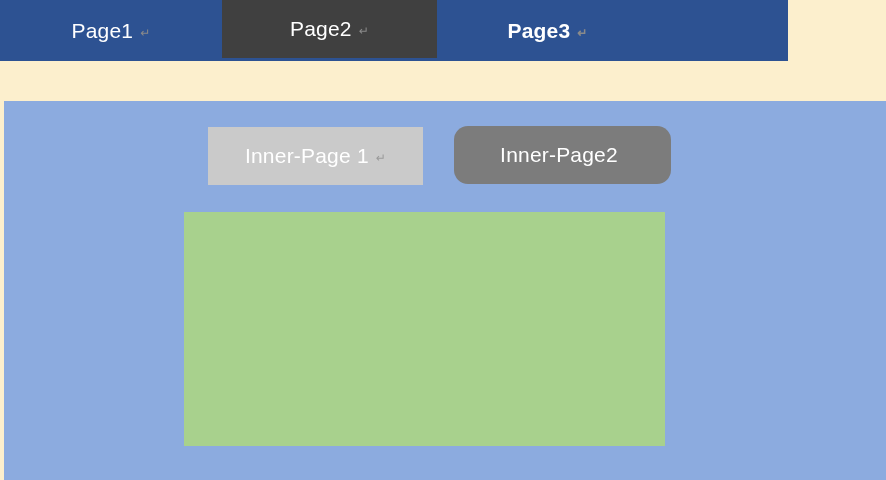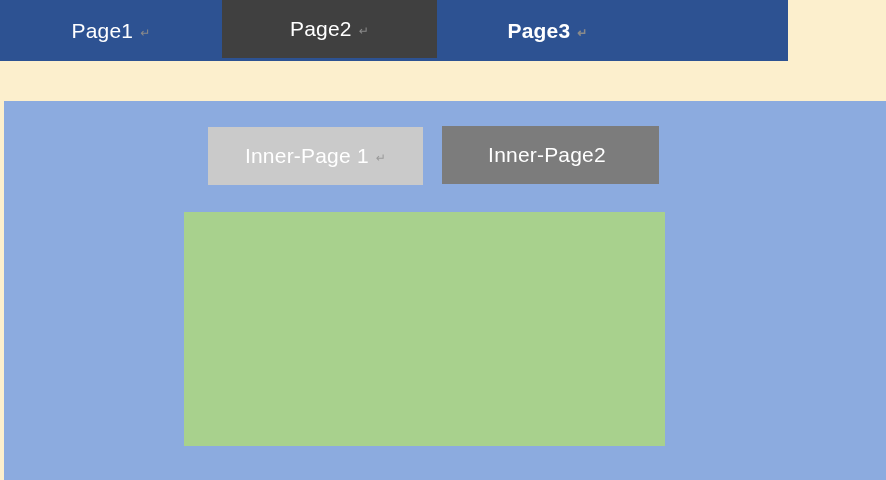--- a/index.html
+++ b/index.html
@@ -91,25 +91,26 @@
   .inner-box-1 {
     left: 179px;
     top: 26px;
     width: 215px;
     height: 58px;
     background: #cacaca;
     margin-left: 25px;
   }
 
   .inner-box-2 {
-    left: 438px;
+    left: 450px;
     top: 25px;
     width: 217px;
     height: 58px;
     background: #7c7c7c;
+    border-radius: 14px;
   }
 
   
   .green-panel {
     position: absolute;
     left: 180px;
     top: 111px;
     width: 481px;
     height: 234px;
     background: #a8d18d;

